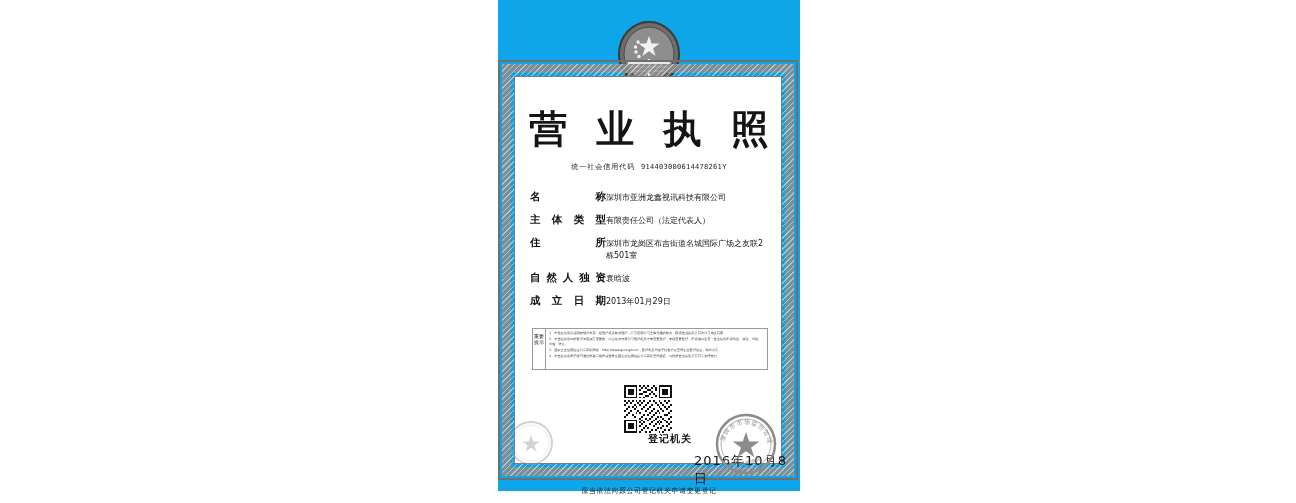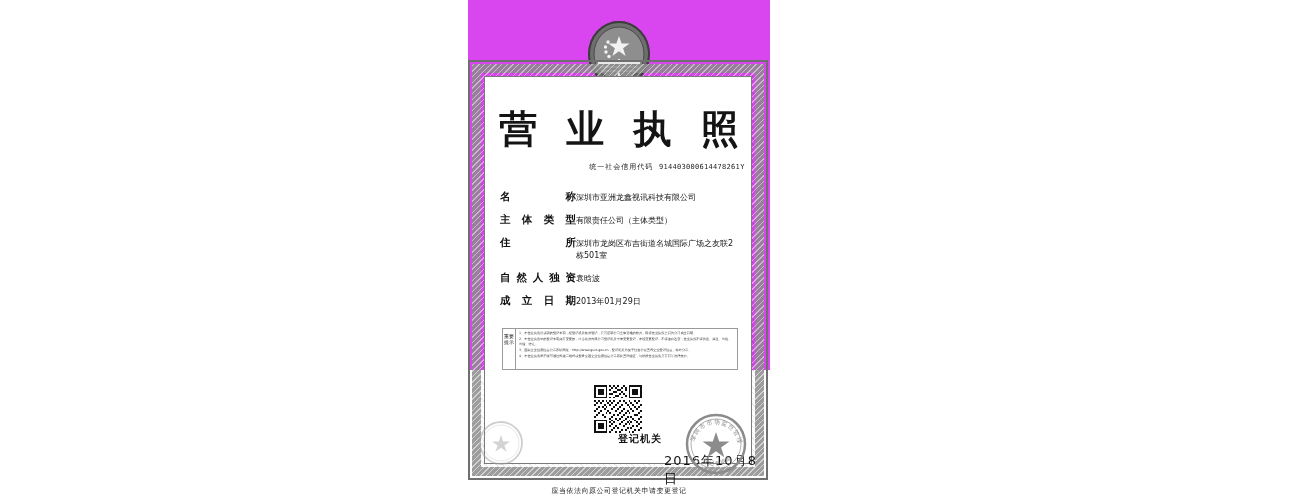--- a/index.html
+++ b/index.html
@@ -16,25 +16,25 @@
   }
   #page {
     position: relative;
     width: 1296px;
     height: 503px;
     background: #ffffff;
   }
   
   .sheet {
     position: absolute;
-    left: 468px;
+    left: 498px;
     top: 0px;
     width: 302px;
-    height: 370px;
-    background: #d946ef;
+    height: 491px;
+    background: #0ea5e9;
   }
   .outer-border {
     position: absolute;
     left: 0px;
     top: 60px;
     width: 300px;
     height: 420px;
     border: 2px solid #6f6f6f;
     box-sizing: border-box;
   }
@@ -96,21 +96,20 @@
   }
   .code-line {
     position: absolute;
     left: 0;
     top: 162px;
     width: 302px;
     text-align: center;
     font-size: 7px;
     color: #222;
     letter-spacing: 0.3px;
-    padding-left: 48px;
   }
   .code-line .lbl { letter-spacing: 1px; }
   .code-line .val {
     font-family: "DejaVu Sans Mono", "Liberation Mono", monospace;
     font-size: 7px;
     margin-left: 3px;
   }
 
   
   .fields {
@@ -264,21 +263,21 @@
       <span class="val">914403000614478261Y</span>
     </div>
 
     <div class="fields">
       <div class="row">
         <div class="label">名称</div>
         <div class="value">深圳市亚洲龙鑫视讯科技有限公司</div>
       </div>
       <div class="row">
         <div class="label">主体类型</div>
-        <div class="value">有限责任公司（主体类型）</div>
+        <div class="value">有限责任公司（法定代表人）</div>
       </div>
       <div class="row">
         <div class="label">住所</div>
         <div class="value">深圳市龙岗区布吉街道名城国际广场之友联2栋501室</div>
       </div>
       <div class="row">
         <div class="label">自然人独资</div>
         <div class="value">袁晗波</div>
       </div>
       <div class="row">

